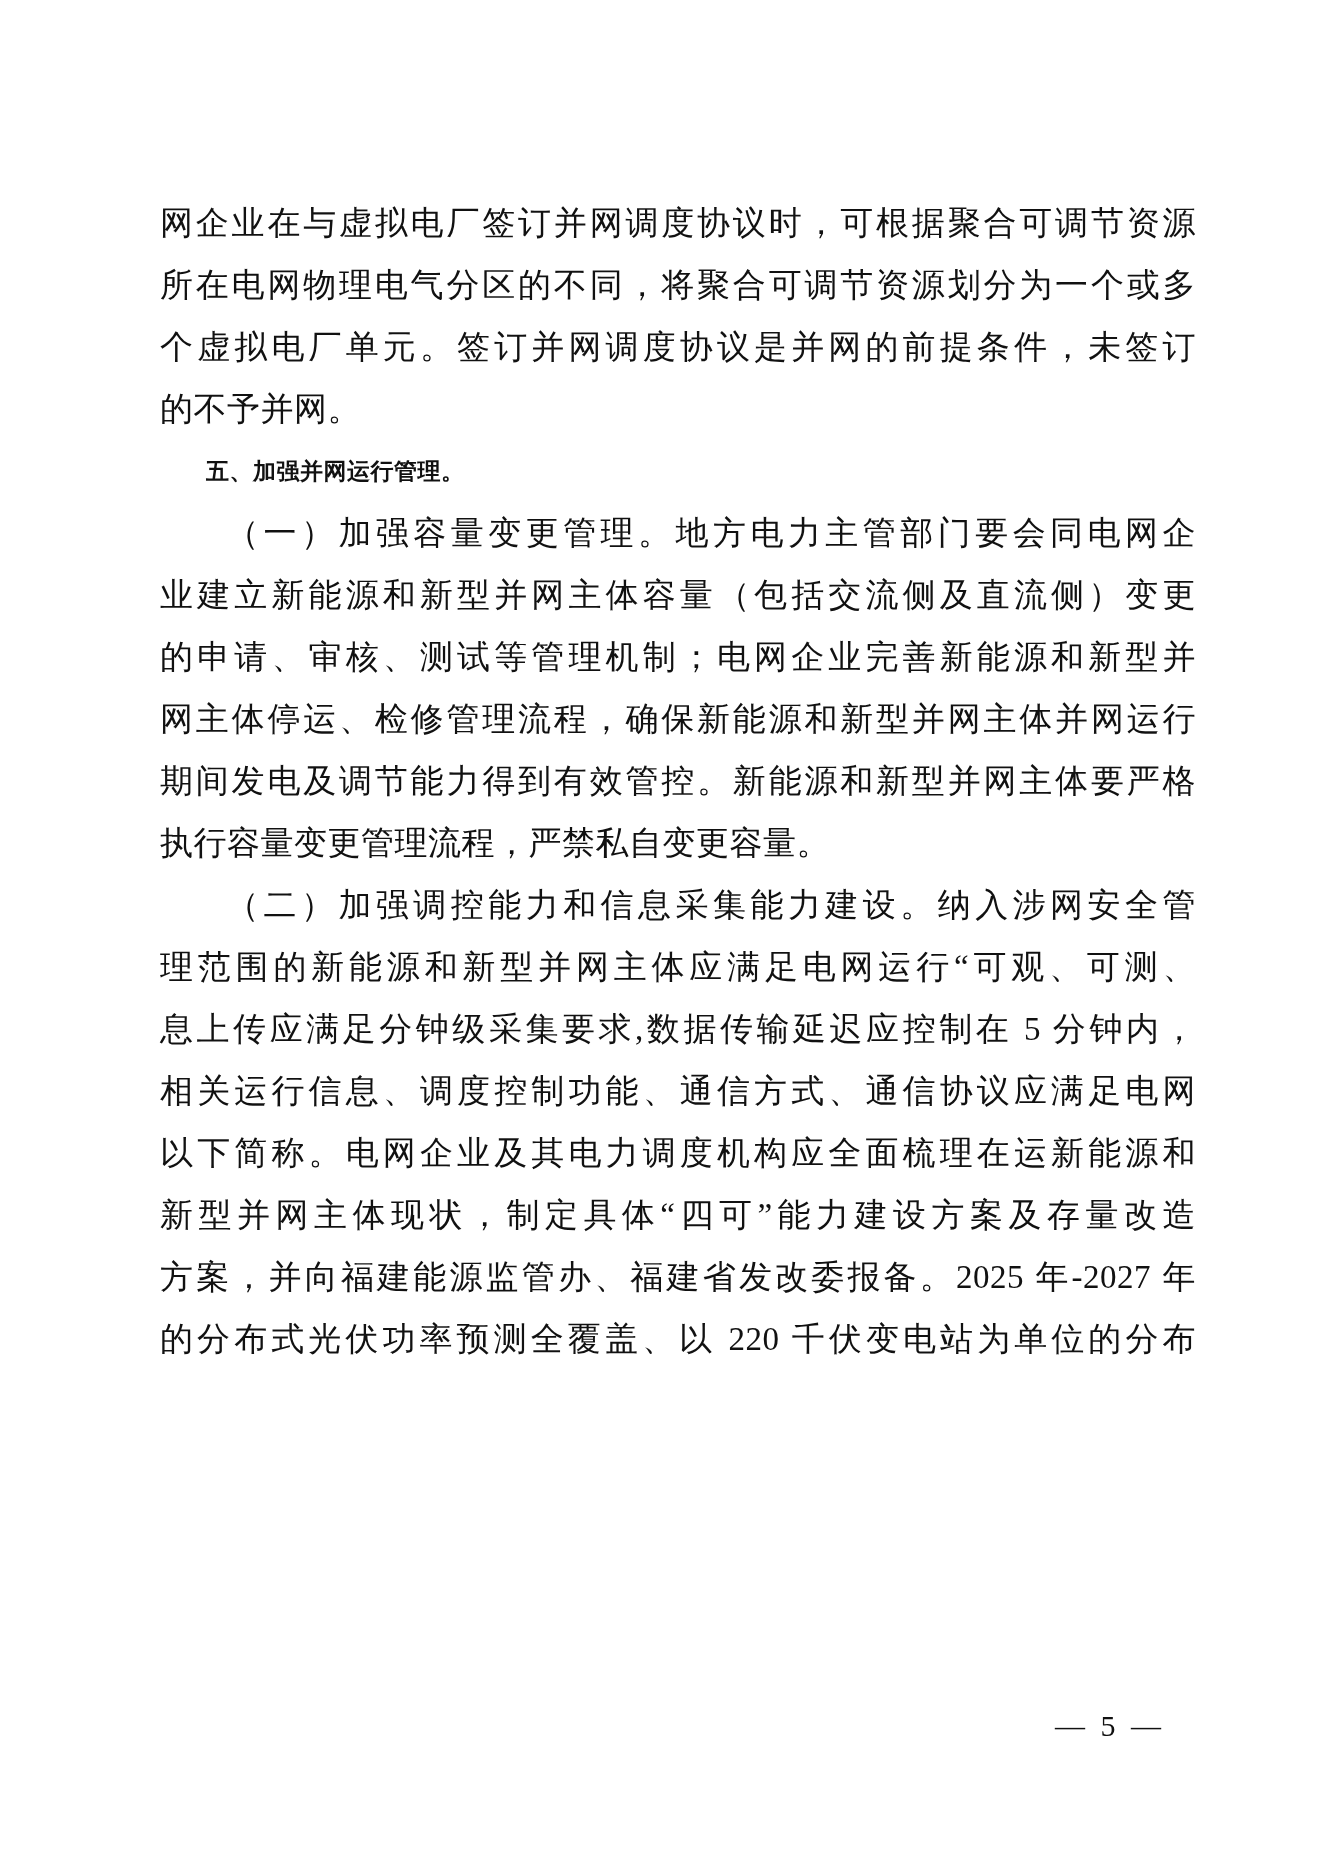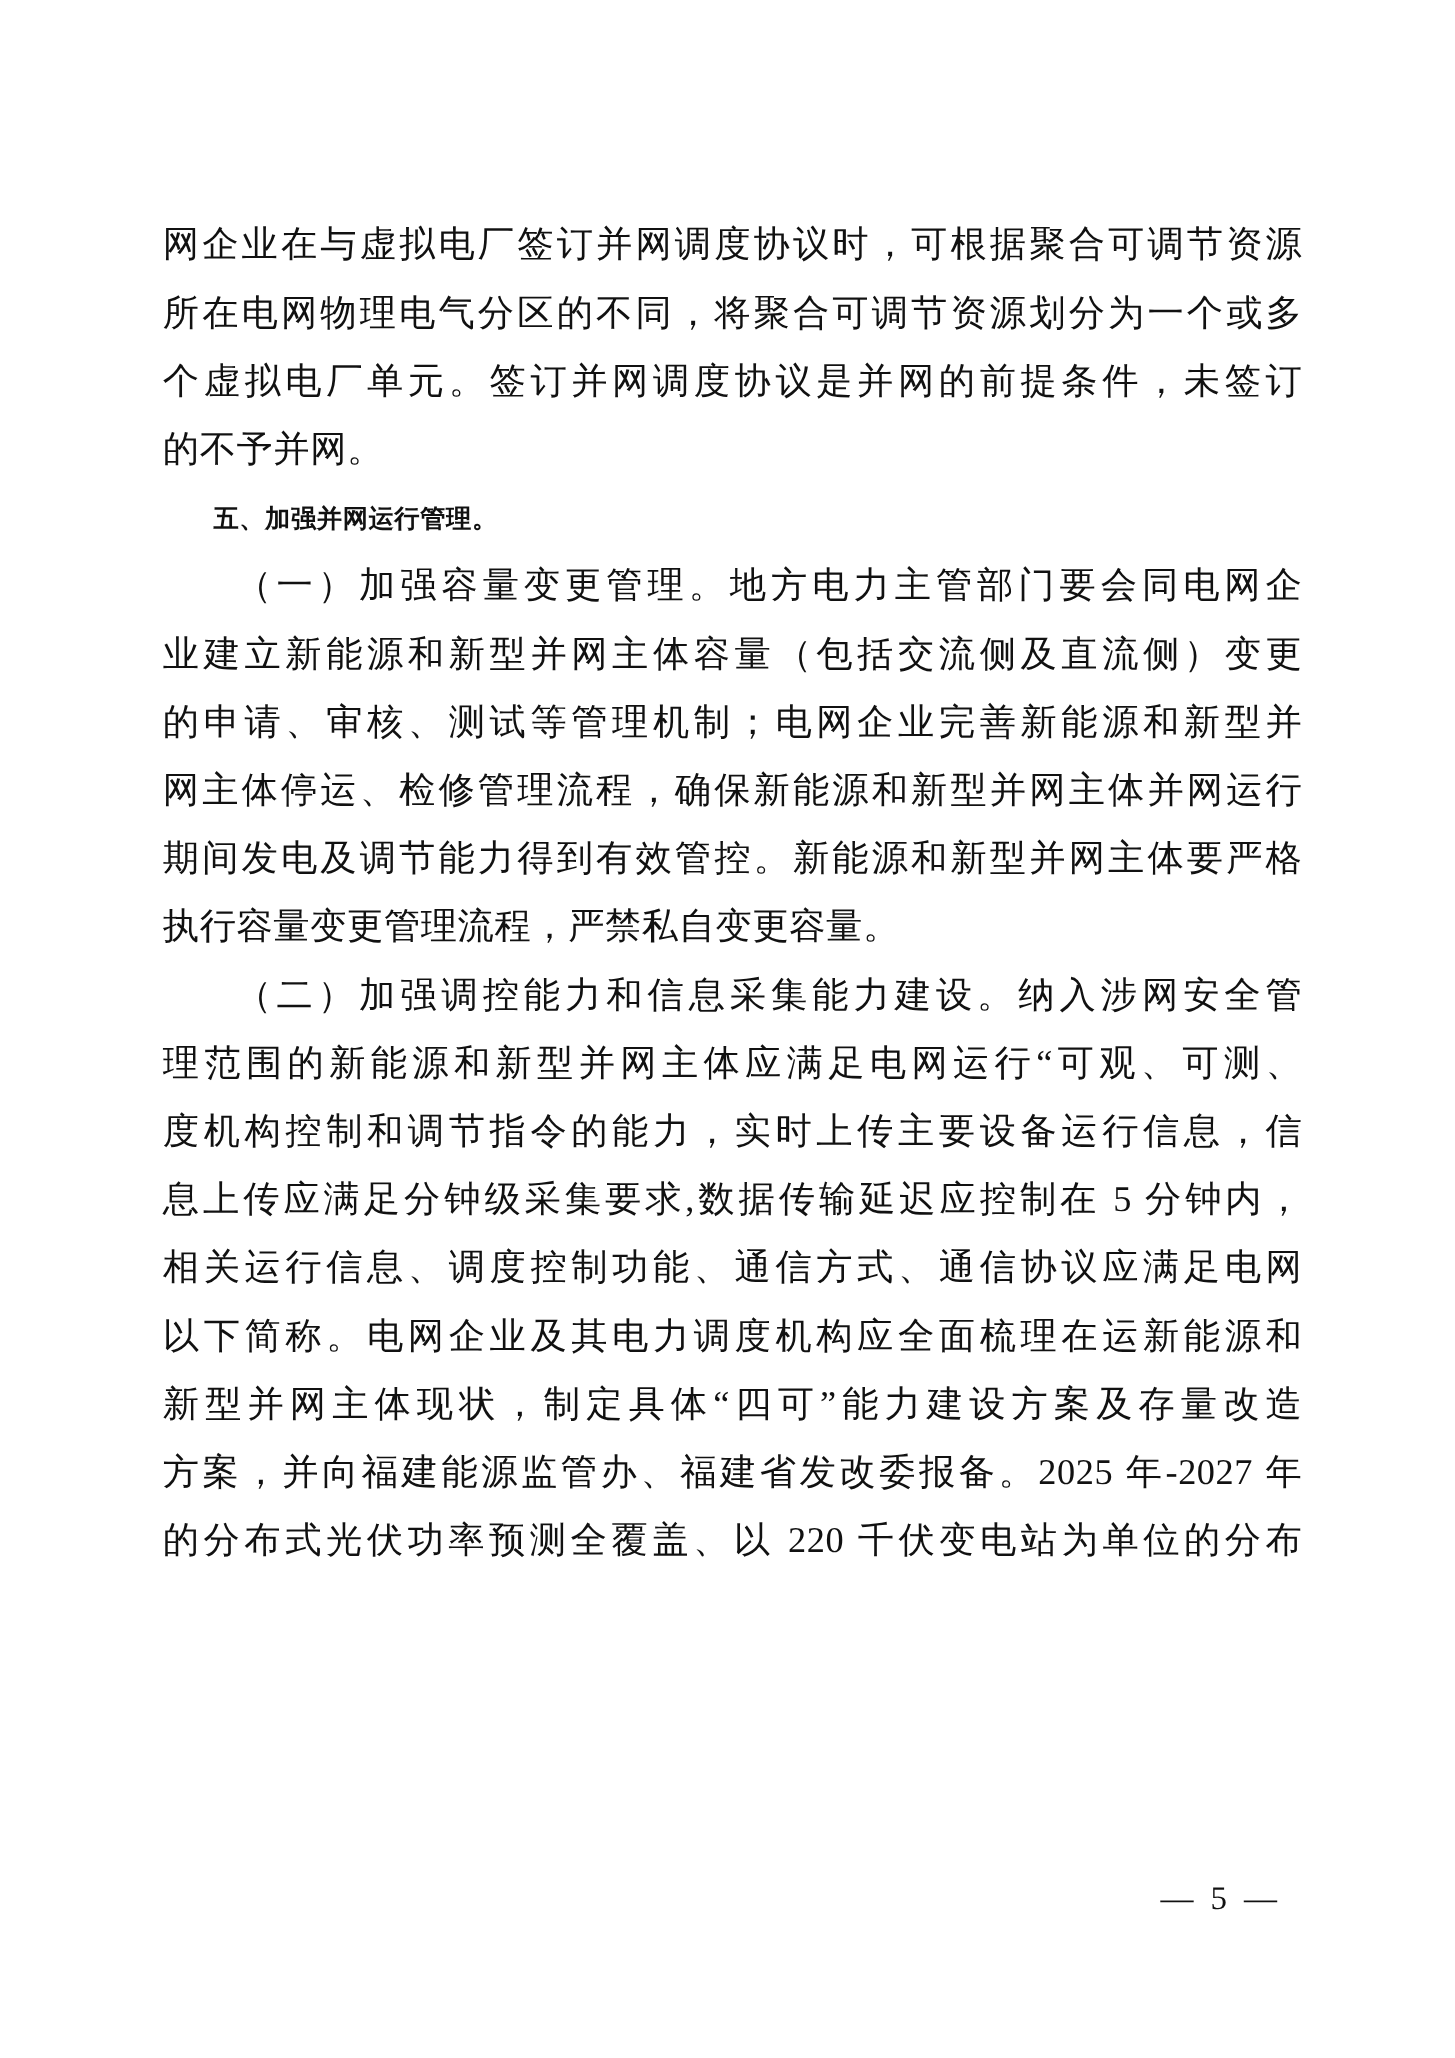--- a/index.html
+++ b/index.html
@@ -11,21 +11,21 @@
     position: relative;
     width: 1323px;
     height: 1871px;
     background: #ffffff;
     overflow: hidden;
     font-family: "Liberation Serif", "DejaVu Serif", serif;
     color: #111111;
   }
   .text-block {
     position: absolute;
-    left: 148px;
+    left: 160px;
     top: 192px;
     width: 1036px;
   }
   .line {
     font-size: 33px;
     line-height: 62px;
     height: 62px;
     text-align: justify;
     text-align-last: justify;
     letter-spacing: 0.5px;
@@ -74,21 +74,20 @@
 
     <div class="line indent">（一）加强容量变更管理。地方电力主管部门要会同电网企</div>
     <div class="line">业建立新能源和新型并网主体容量（包括交流侧及直流侧）变更</div>
     <div class="line">的申请、审核、测试等管理机制；电网企业完善新能源和新型并</div>
     <div class="line">网主体停运、检修管理流程，确保新能源和新型并网主体并网运行</div>
     <div class="line">期间发电及调节能力得到有效管控。新能源和新型并网主体要严格</div>
     <div class="line end">执行容量变更管理流程，严禁私自变更容量。</div>
 
     <div class="line indent">（二）加强调控能力和信息采集能力建设。纳入涉网安全管</div>
     <div class="line">理范围的新能源和新型并网主体应满足电网运行“可观、可测、</div>
-    <div class="line">度机构控制和调节指令的能力，实时上传主要设备运行信息，信</div>
     <div class="line">息上传应满足分钟级采集要求,数据传输延迟应控制在 5 分钟内，</div>
     <div class="line">相关运行信息、调度控制功能、通信方式、通信协议应满足电网</div>
     <div class="line">以下简称。电网企业及其电力调度机构应全面梳理在运新能源和</div>
     <div class="line">新型并网主体现状，制定具体“四可”能力建设方案及存量改造</div>
     <div class="line">方案，并向福建能源监管办、福建省发改委报备。2025 年-2027 年</div>
     <div class="line">的分布式光伏功率预测全覆盖、以 220 千伏变电站为单位的分布</div>
 
   </div>
 
   <div class="footer">— 5 —</div>

